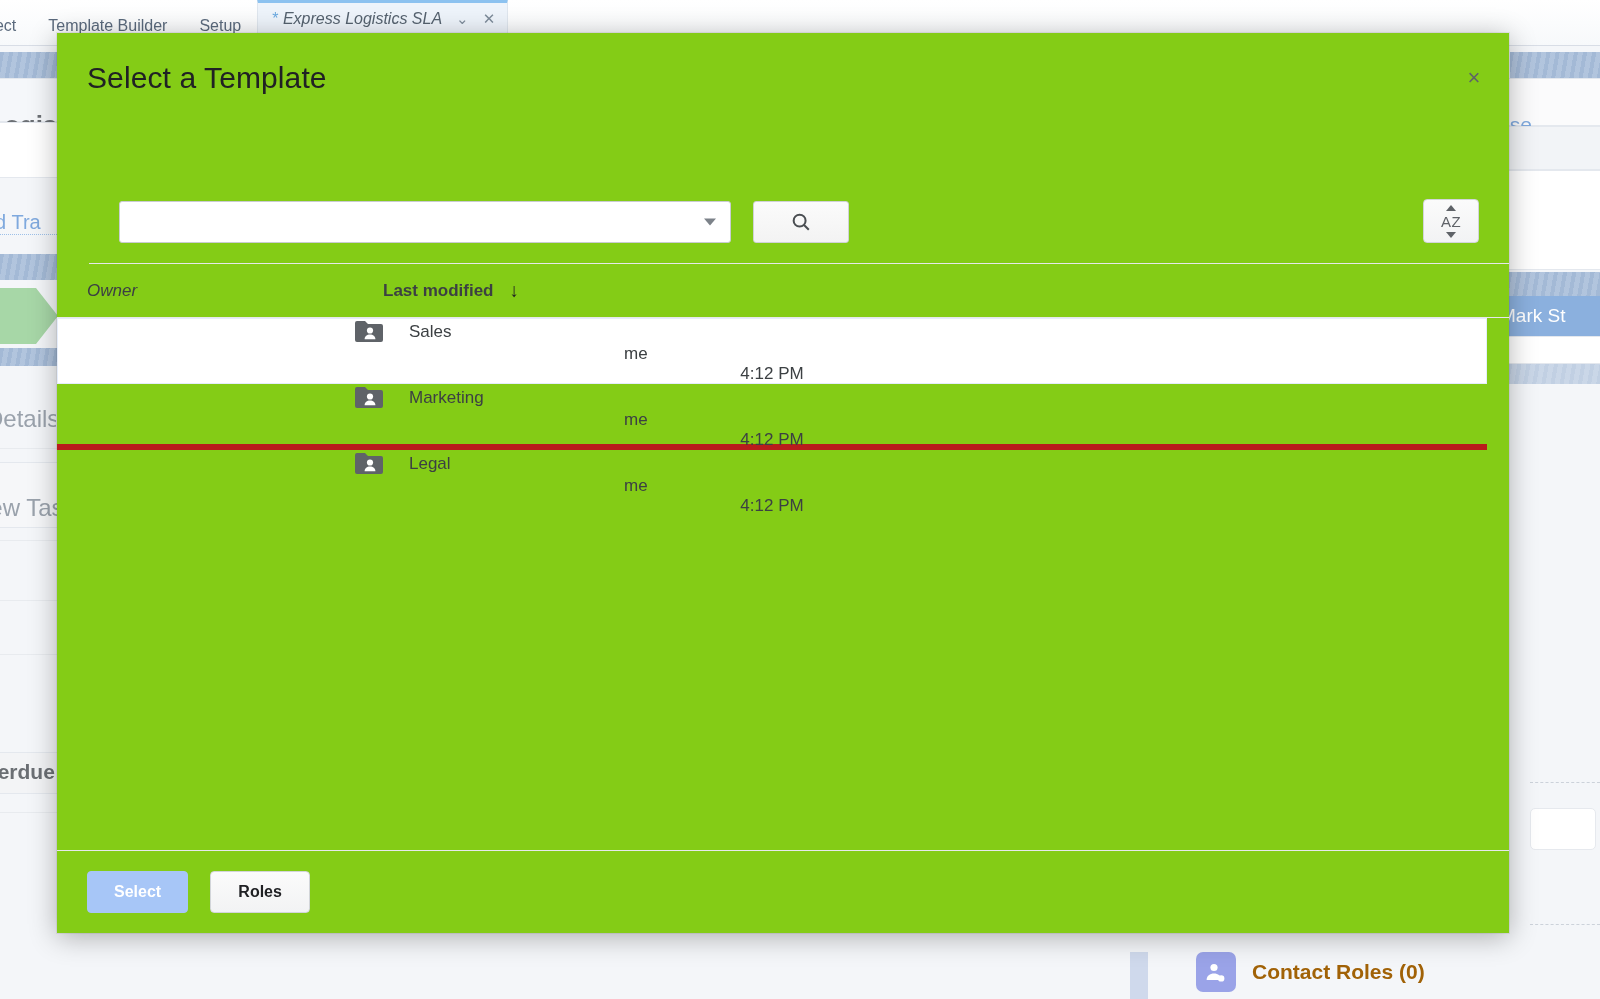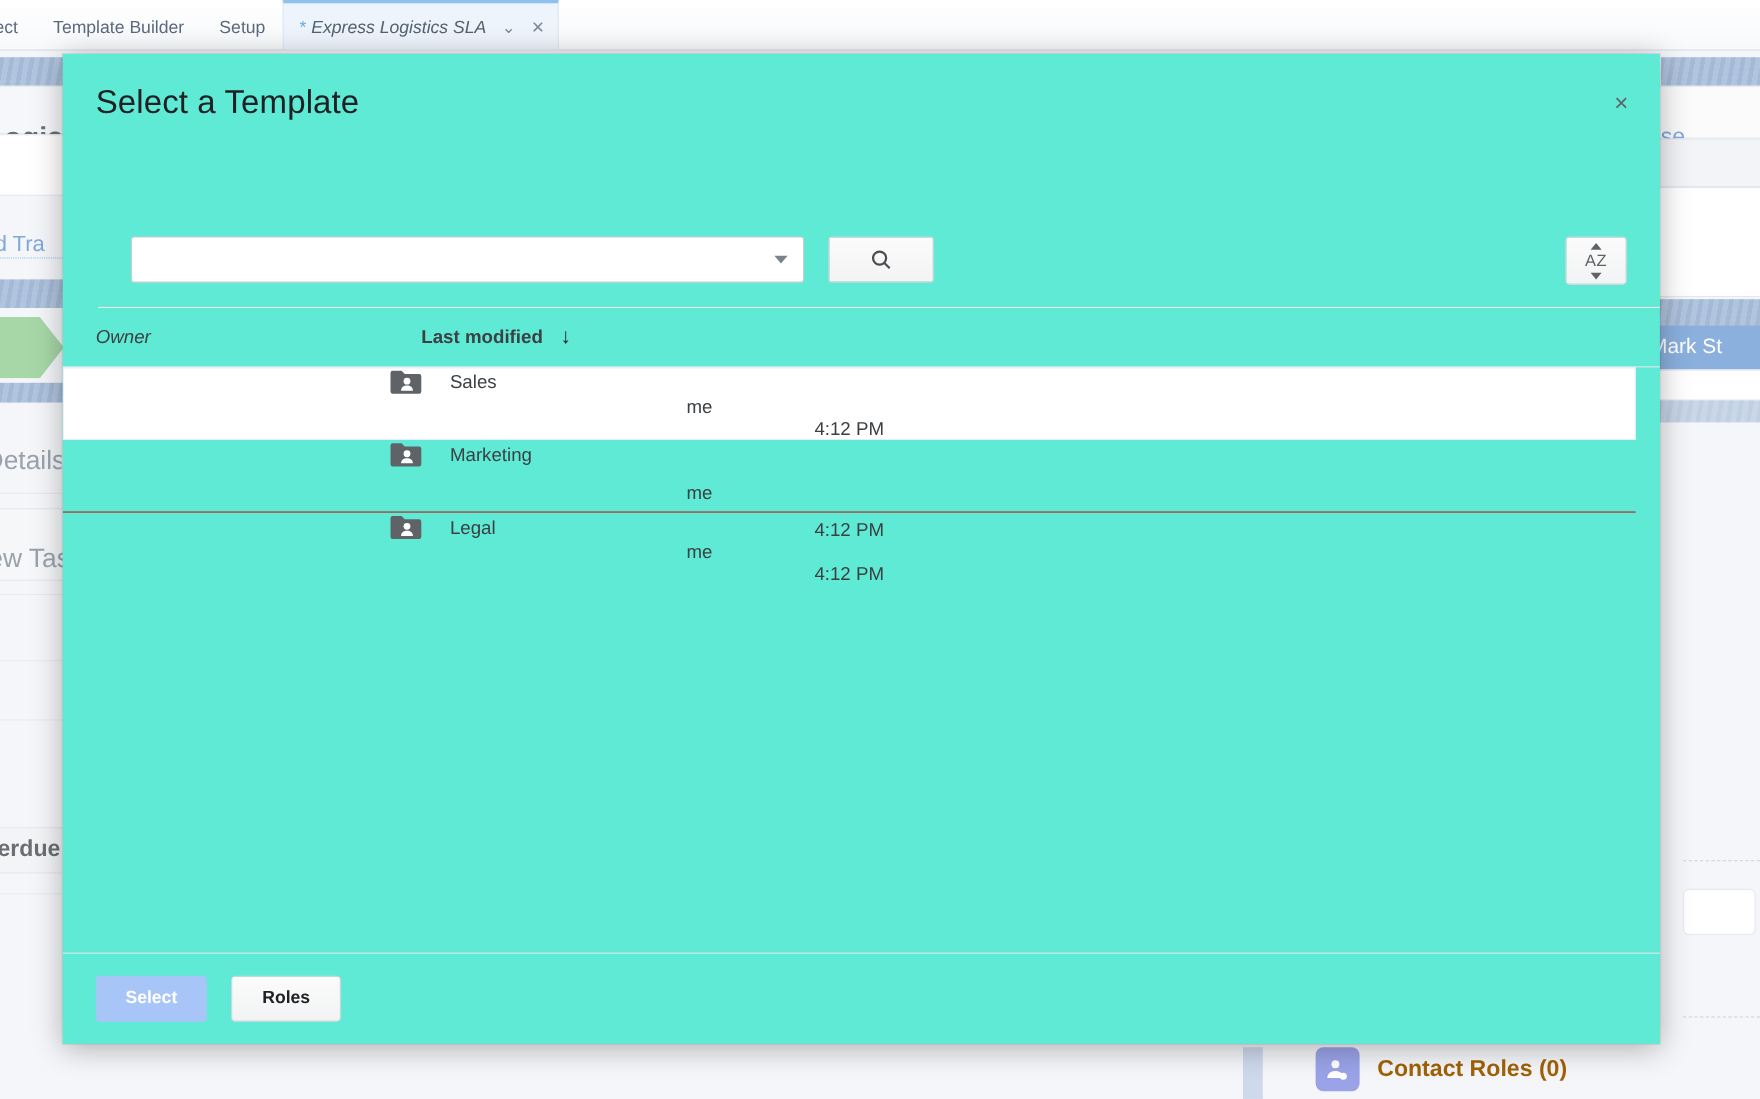--- a/index.html
+++ b/index.html
@@ -33,21 +33,21 @@
   }
   .tab-item.truncated { padding-left: 0; margin-left: -14px; }
   .tab-active {
     position: relative;
     background: #eef4fb;
     border-top: 4px solid #8cc2f0;
     border-left: 1px solid #dfe6ee;
     border-right: 1px solid #dfe6ee;
     padding: 0 12px 10px 14px;
     height: 46px;
-    display: flex; align-items: flex-end; gap: 14px;
+    display: flex; align-items: center; gap: 14px;
   }
   .tab-active .tab-title {
     font-style: italic; font-size: 16px; color: #55626f; white-space: nowrap;
   }
   .tab-active .tab-title .ast { color: #6aa9e0; font-style: normal; }
   .tab-ico { font-size: 15px; color: #7d8b9a; padding-bottom: 1px; }
 
   
   .bg-band {
     position: absolute; left: 0; height: 26px;
@@ -94,23 +94,23 @@
     position: absolute; font-size: 21px; font-weight: bold; color: #a16207;
     white-space: nowrap;
   }
   .bg-sidestrip {
     position: absolute; width: 18px; background: #cfd9ec;
   }
 
   
   #modal {
     position: absolute;
-    left: 57px; top: 49px;
+    left: 57px; top: 33px;
     width: 1452px; height: 900px;
-    background: #5eead4;
+    background: #84cc16;
     box-shadow: 0 4px 26px rgba(0,0,0,.30), 0 0 0 1px rgba(0,0,0,.06);
     display: flex; flex-direction: column;
   }
   .modal-head {
     position: relative;
     padding: 28px 34px 0 30px;
     height: 148px;
     flex: 0 0 auto;
   }
   .modal-title {
@@ -131,21 +131,21 @@
   }
   .tpl-tab {
     display: inline-block;
     font-size: 17px; font-weight: bold; color: #202124;
     padding: 0 2px 14px 2px;
     border-bottom: 3px solid #4285f4;
     cursor: pointer;
   }
 
   .filter-row {
-    display: flex; align-items: flex-start;
+    display: flex; align-items: flex-end;
     padding: 18px 30px 20px 30px;
     border-bottom: 1px solid #e6e8eb;
     flex: 0 0 auto;
     margin-left: 32px;
   }
   .combo {
     position: relative;
     width: 612px; height: 42px;
     border: 1px solid #c9ccd1; border-radius: 3px; background: #fff;
     cursor: pointer;
@@ -204,21 +204,21 @@
     margin: 0 22px 0 0;
     font-size: 17px; color: #3c4043;
     cursor: pointer;
     border-top: 1px solid transparent; border-bottom: 1px solid transparent; flex-direction: column;
   }
   .row.selected {
     border: 1px solid #e5edfb;
     background: #ffffff;
     margin-right: 22px;
   }
-  .row.divided { border-bottom: 1px solid #b91c1c; gap: 13px; }
+  .row.divided { border-bottom: 6px solid #b91c1c; }
   .row .cell-name { width: 836px; display: flex; align-items: center; gap: 25px; }
   .row .cell-owner { width: 296px; }
   .row .cell-mod { flex: 1; }
   .folder-ico { width: 30px; height: 25px; position: relative; flex: 0 0 auto; }
   .folder-ico svg { display: block; }
 
   .modal-foot {
     flex: 0 0 auto;
     border-top: 1px solid #e6e8eb;
     padding: 20px 30px;

